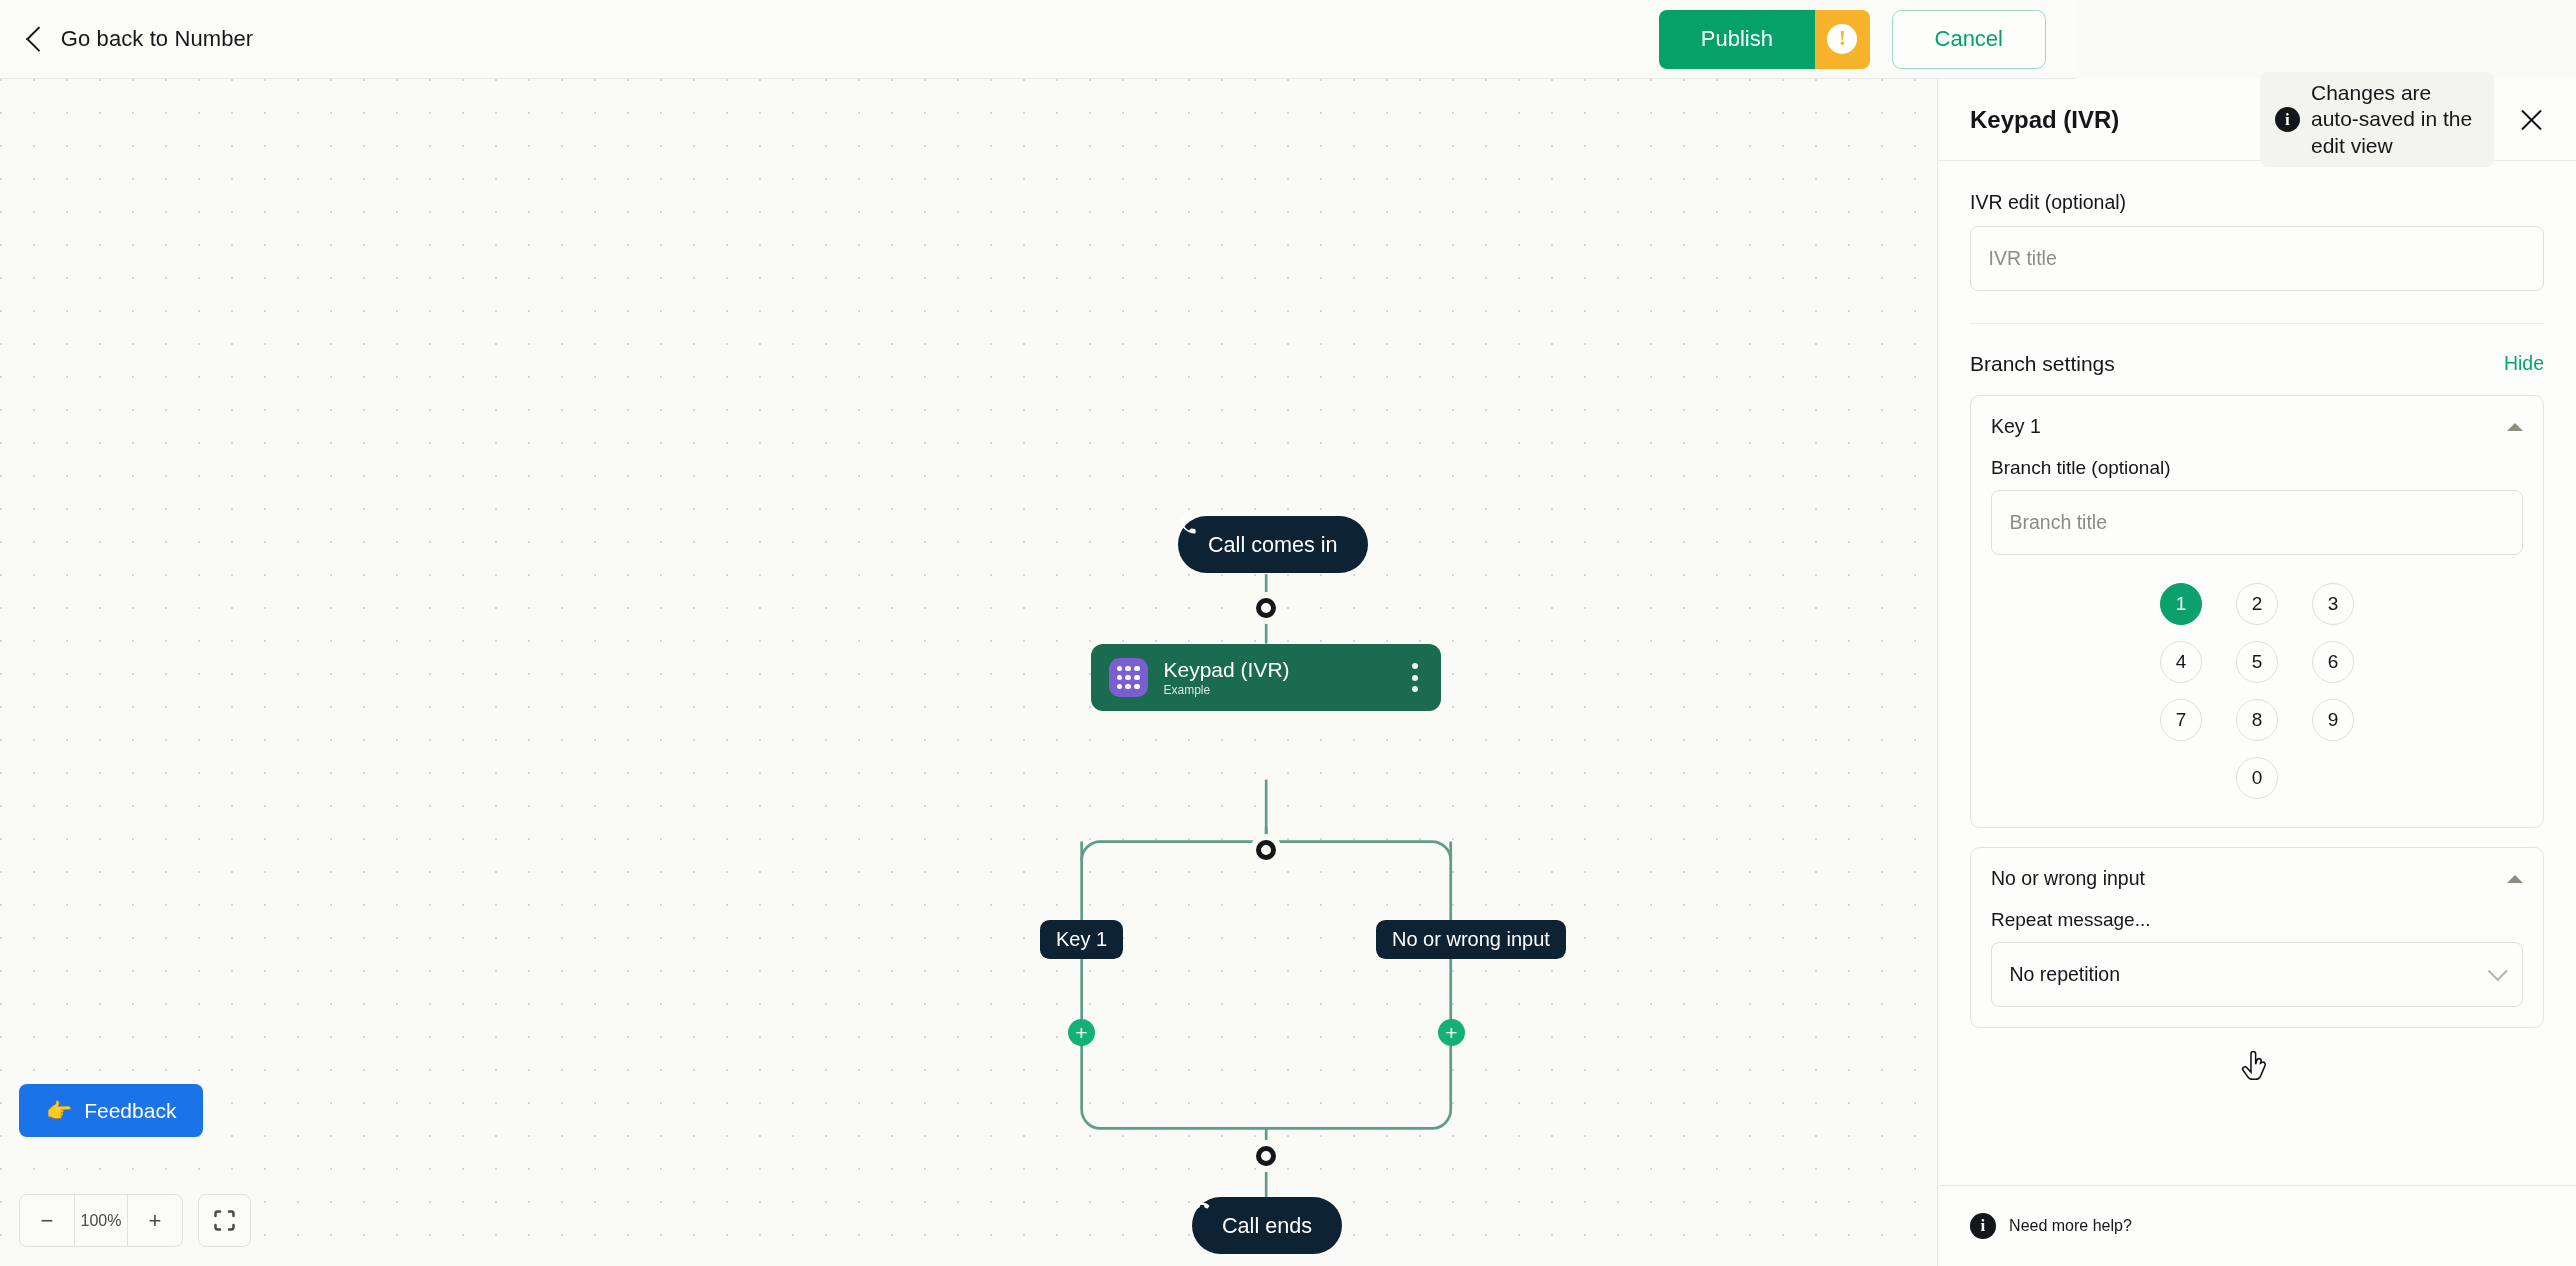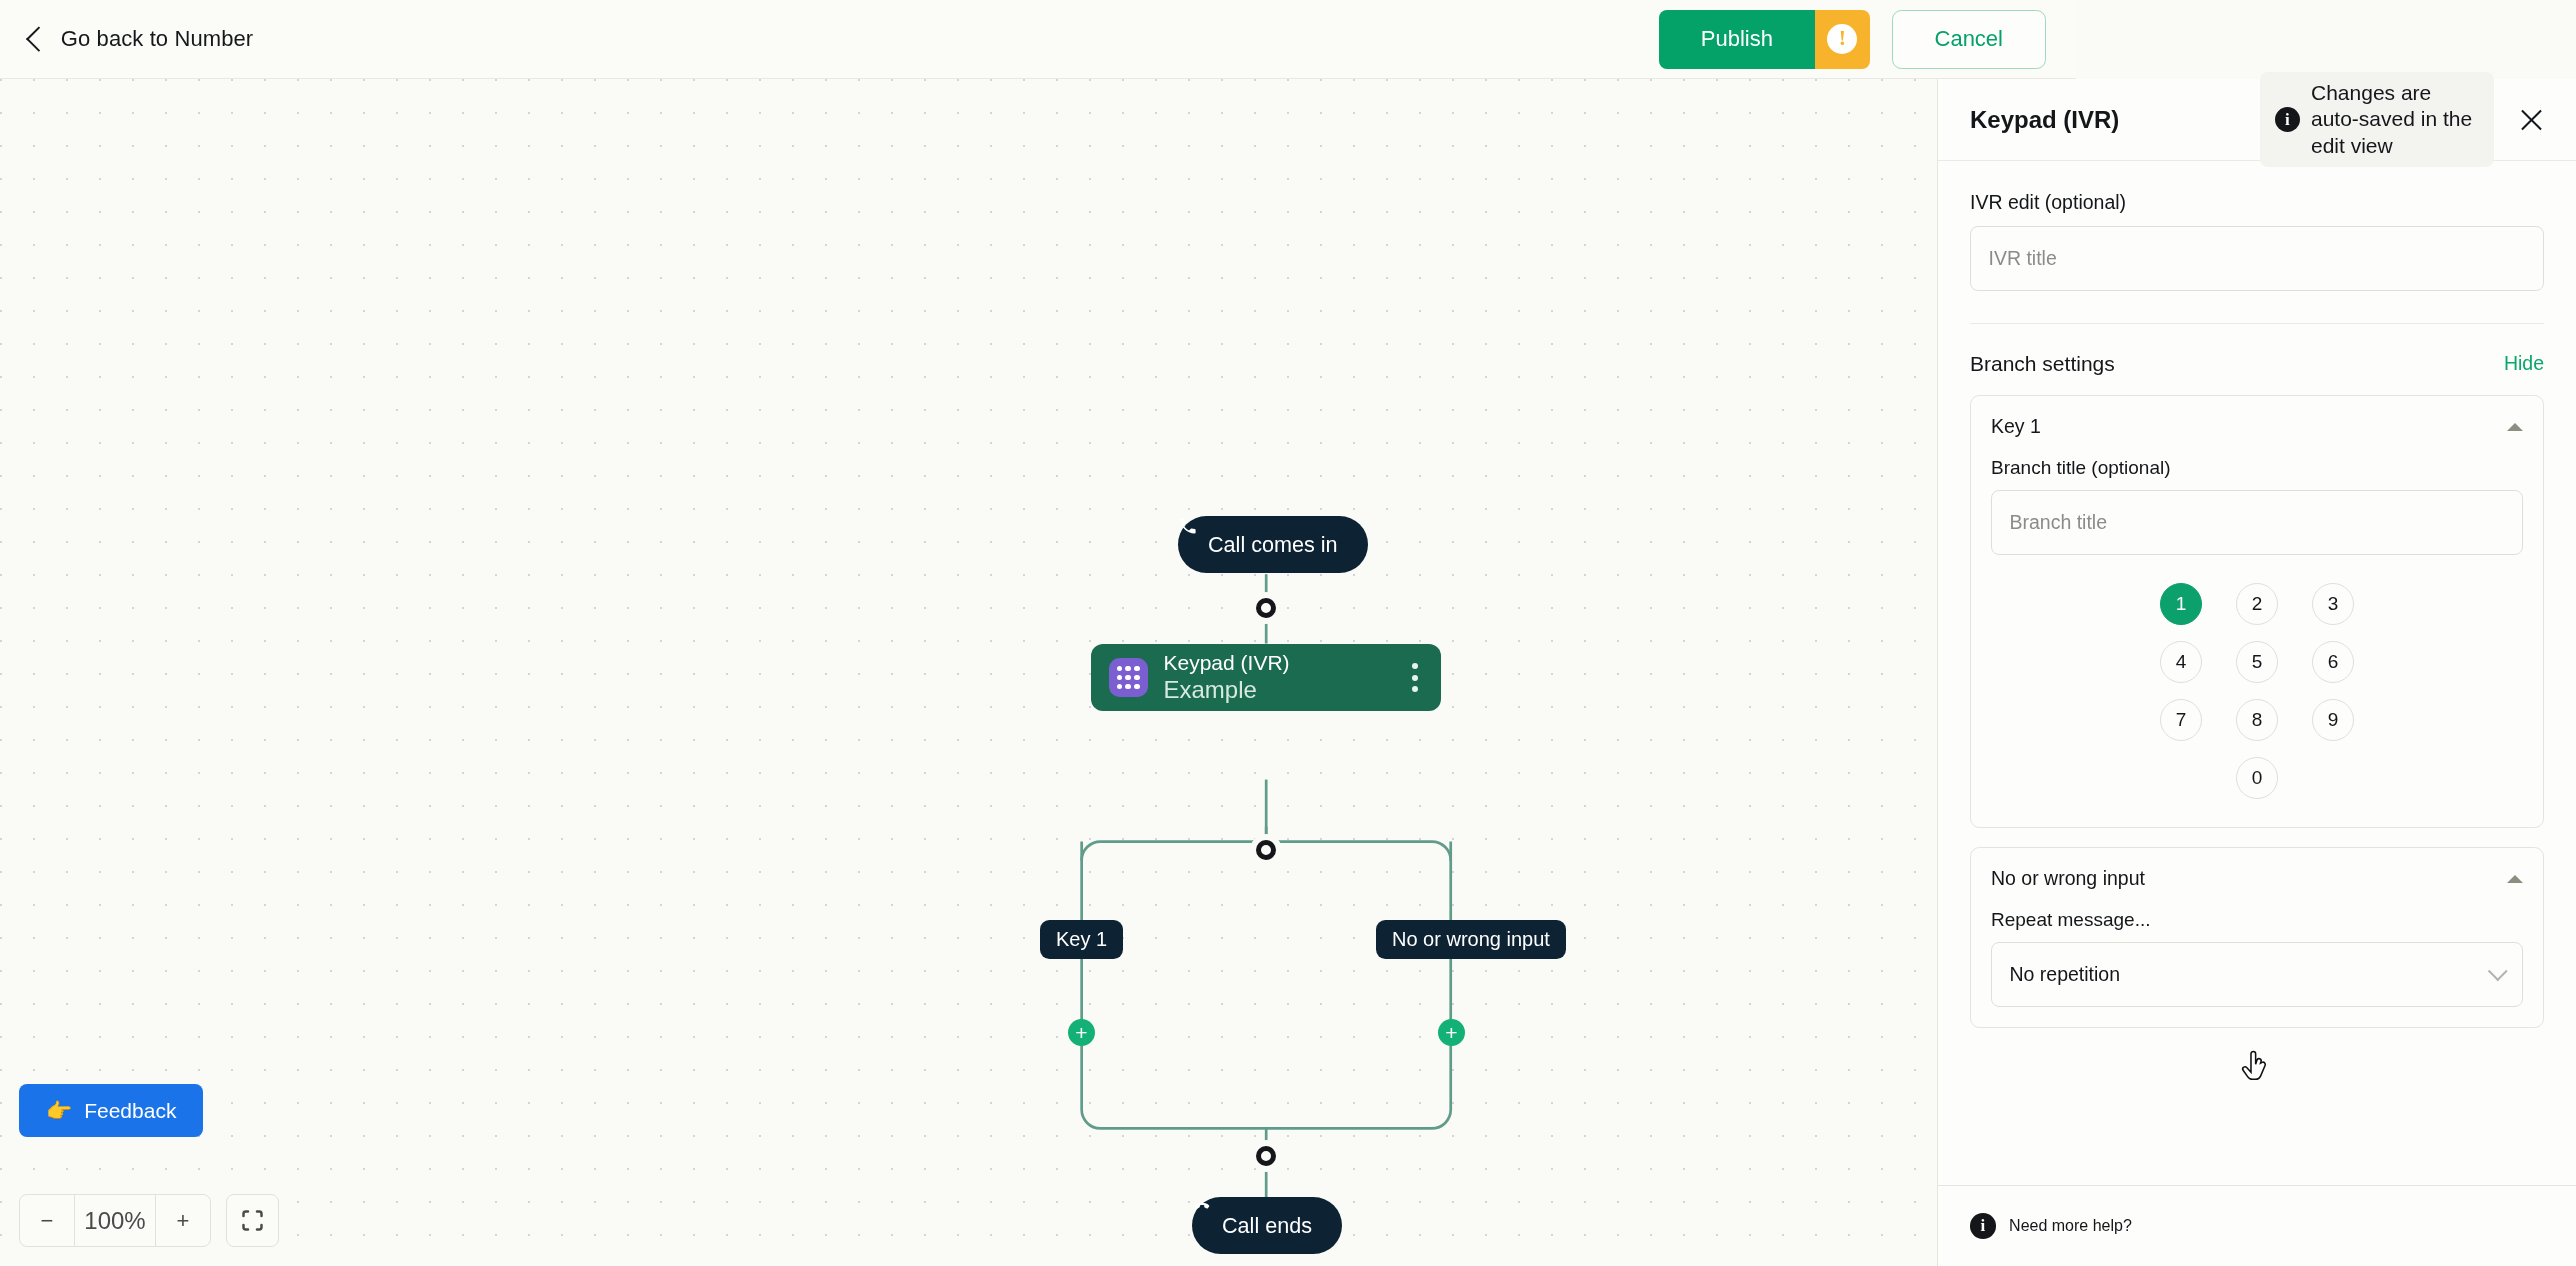--- a/index.html
+++ b/index.html
@@ -109,21 +109,21 @@
   #keypad-icon {
     width: 39px; height: 39px; border-radius: 10.8px;
     background: #7b5ed0;
     display: grid; grid-template-columns: repeat(3, 1fr);
     grid-template-rows: repeat(3, 1fr);
     gap: 3.4px; padding: 8px; flex: none;
   }
   #keypad-icon i { background: #fff; border-radius: 50%; display: block; }
   #keypad-text { margin-left: 16px; display: flex; flex-direction: column; gap: 2.7px; }
   #keypad-title { font-size: 21px; line-height: 1.1; }
-  #keypad-sub { font-size: 24px; color: #d7e9e0; line-height: 1.1; }
+  #keypad-sub { font-size: 12px; color: #d7e9e0; line-height: 1.1; }
   #keypad-menu {
     margin-left: auto; display: flex; flex-direction: column;
     gap: 5.4px; padding: 6.7px 5.4px; cursor: pointer;
   }
   #keypad-menu i { width: 6px; height: 6px; border-radius: 50%; background: #e8f2ee; display: block; }
 
   .conn-dot {
     position: absolute;
     width: 20px; height: 20px; border-radius: 50%;
     border: 5.4px solid #14161a; background: #fafaf7;
@@ -154,21 +154,21 @@
   .zoom-group {
     display: flex; background: #fbfbf8;
     border: 1.3px solid #e2e2dd; border-radius: 8px;
     height: 53px; overflow: hidden;
   }
   .zoom-group > div {
     display: flex; align-items: center; justify-content: center;
     font-size: 22px; color: #4a4a4a; cursor: pointer;
   }
   #zoom-out, #zoom-in { width: 54px; }
-  #zoom-level { width: 82px; border-left: 1.3px solid #e2e2dd; border-right: 1.3px solid #e2e2dd; font-size: 24px; }
+  #zoom-level { width: 54px; border-left: 1.3px solid #e2e2dd; border-right: 1.3px solid #e2e2dd; font-size: 16px; }
   #fit-btn {
     width: 53px; height: 53px;
     background: #fbfbf8; border: 1.3px solid #e2e2dd; border-radius: 8px;
     display: flex; align-items: center; justify-content: center;
     cursor: pointer;
   }
 
   
   #panel {
     position: absolute; top: 79px; right: 0;

